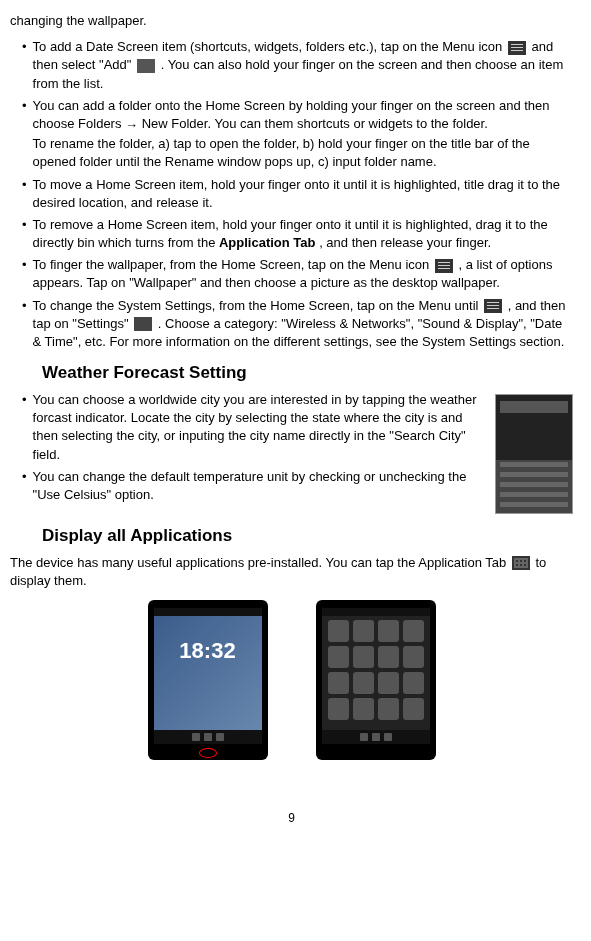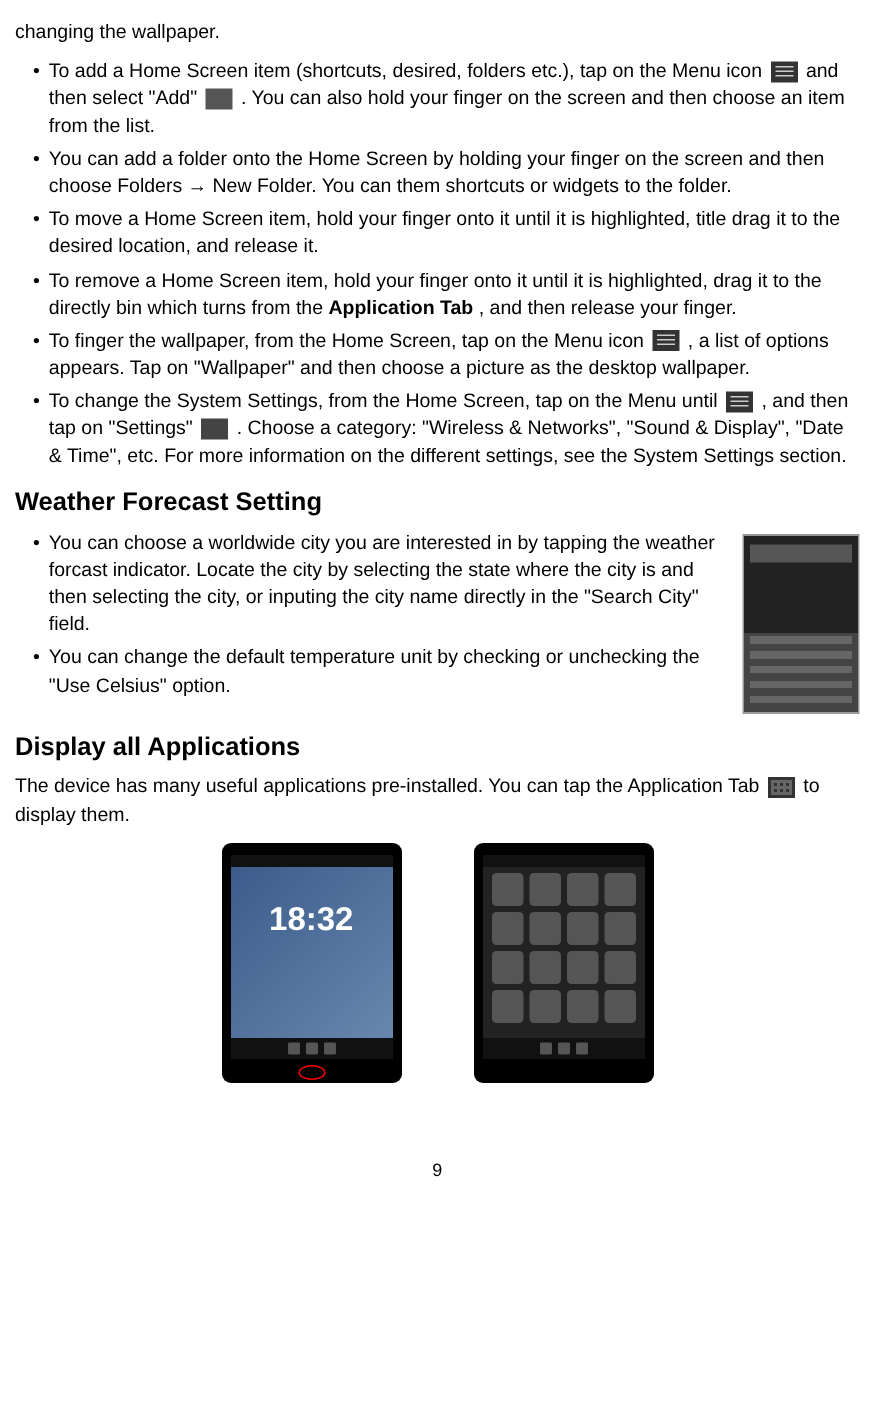--- a/index.html
+++ b/index.html
@@ -53,20 +53,21 @@
       left:2px; top:2px; right:2px; bottom:2px;
       background: repeating-linear-gradient(90deg,#999 0 2px, transparent 2px 4px),
                   repeating-linear-gradient(0deg,#999 0 2px, transparent 2px 4px);
       opacity:0.5;
     }
     h2.section-heading {
       font-size: 17px;
       font-weight: bold;
       margin-top: 10px;
       margin-bottom: 6px;
+      margin-left: 32px;
     }
     .weather-row {
       display: flex;
       gap: 8px;
     }
     .weather-text { flex:1; }
     .weather-img {
       width: 78px;
       height: 120px;
       background: linear-gradient(#222 0 55%, #444 55% 100%);
@@ -161,34 +162,35 @@
     .arrow{ font-family: Arial; }
   </style>
 </head>
 <body>
 
 <div class="plain">changing the wallpaper.</div>
 
 <div class="bullet-item">
   <span class="bullet">•</span>
   <div class="bullet-content">
-    <span>To add a Home Screen item (shortcuts, desired, folders etc.), tap on the Menu icon </span>
+    <span>To add a Date Screen item (shortcuts, widgets, folders etc.), tap on the Menu icon </span>
     <span class="inline-icon menu-icon"></span>
     <span> and then select "Add"  </span>
     <span class="inline-icon add-icon"></span>
     <span>. You can also hold your finger on the screen and then choose an item from the list.</span>
   </div>
 </div>
 
 <div class="bullet-item">
   <span class="bullet">•</span>
   <div class="bullet-content">
     <span>You can add a folder onto the Home Screen by holding your finger on the screen and then choose Folders </span>
     <span class="arrow">→</span>
     <span> New Folder. You can them shortcuts or widgets to the folder.</span>
+    <div style="margin-top:2px;">To rename the folder, a) tap to open the folder, b) hold your finger on the title bar of the opened folder until the Rename window pops up, c) input folder name.</div>
   </div>
 </div>
 
 <div class="bullet-item">
   <span class="bullet">•</span>
   <div class="bullet-content">To move a Home Screen item, hold your finger onto it until it is highlighted, title drag it to the desired location, and release it.</div>
 </div>
 
 <div class="bullet-item">
   <span class="bullet">•</span>

